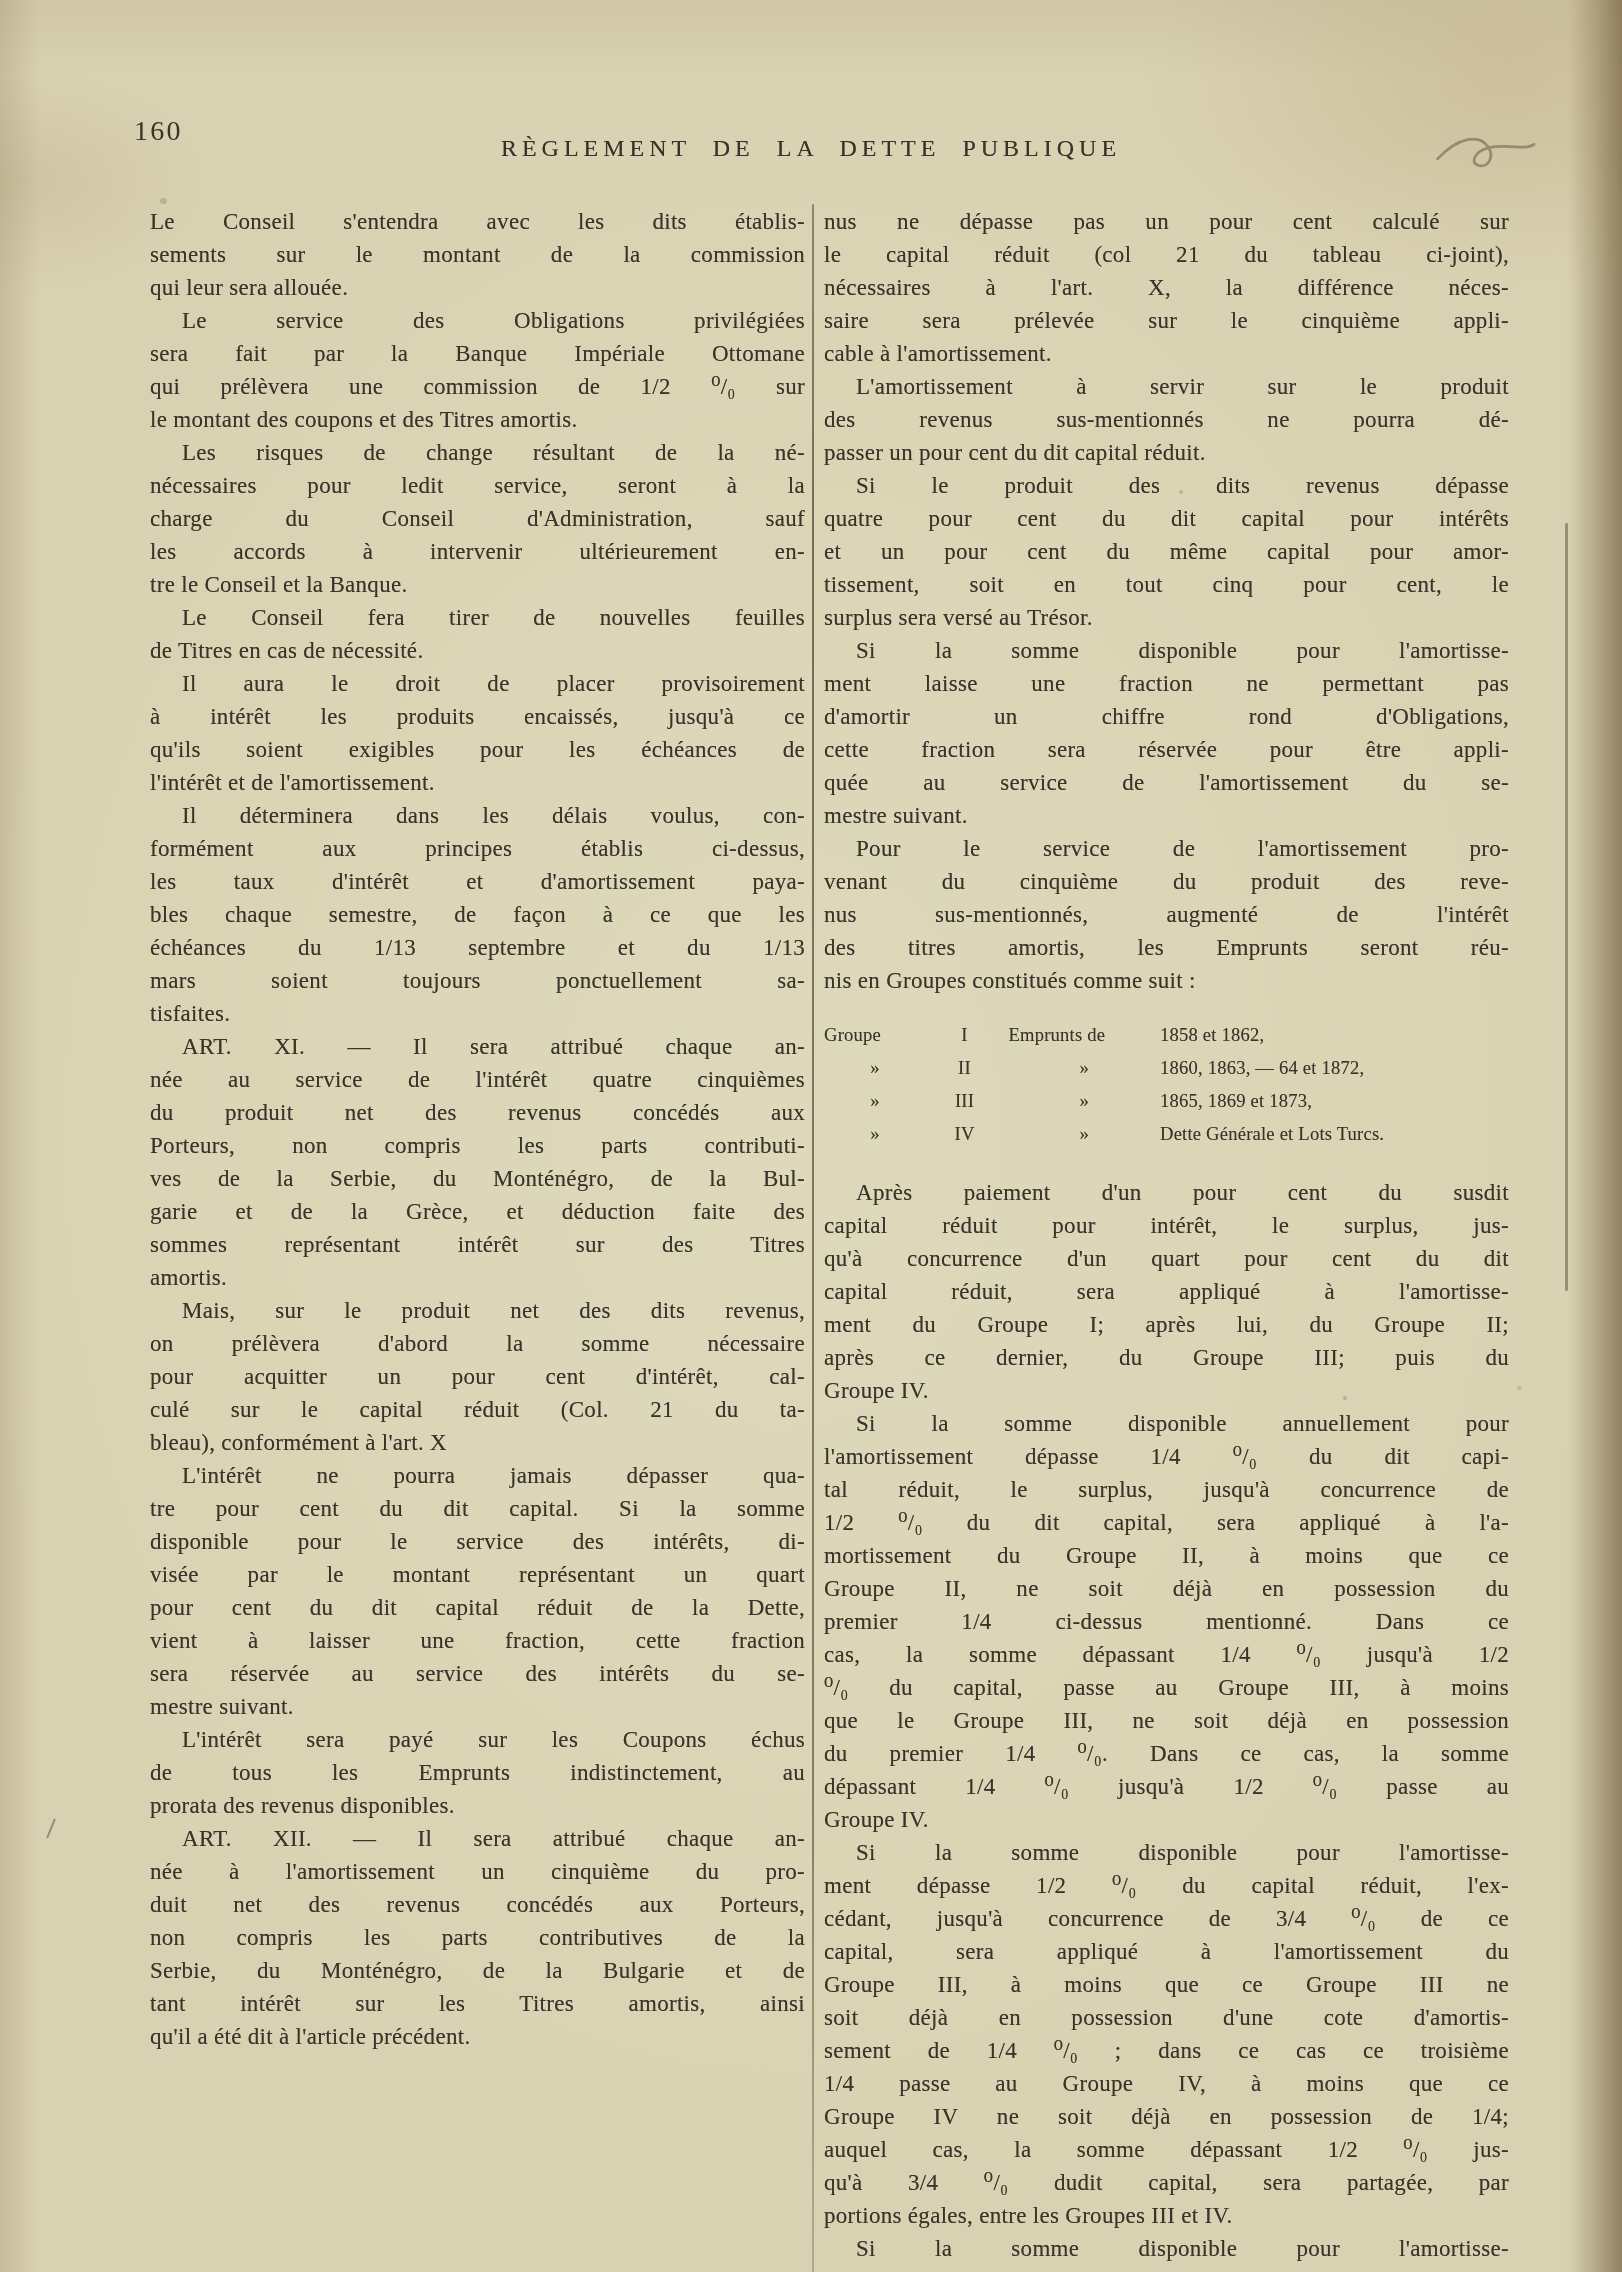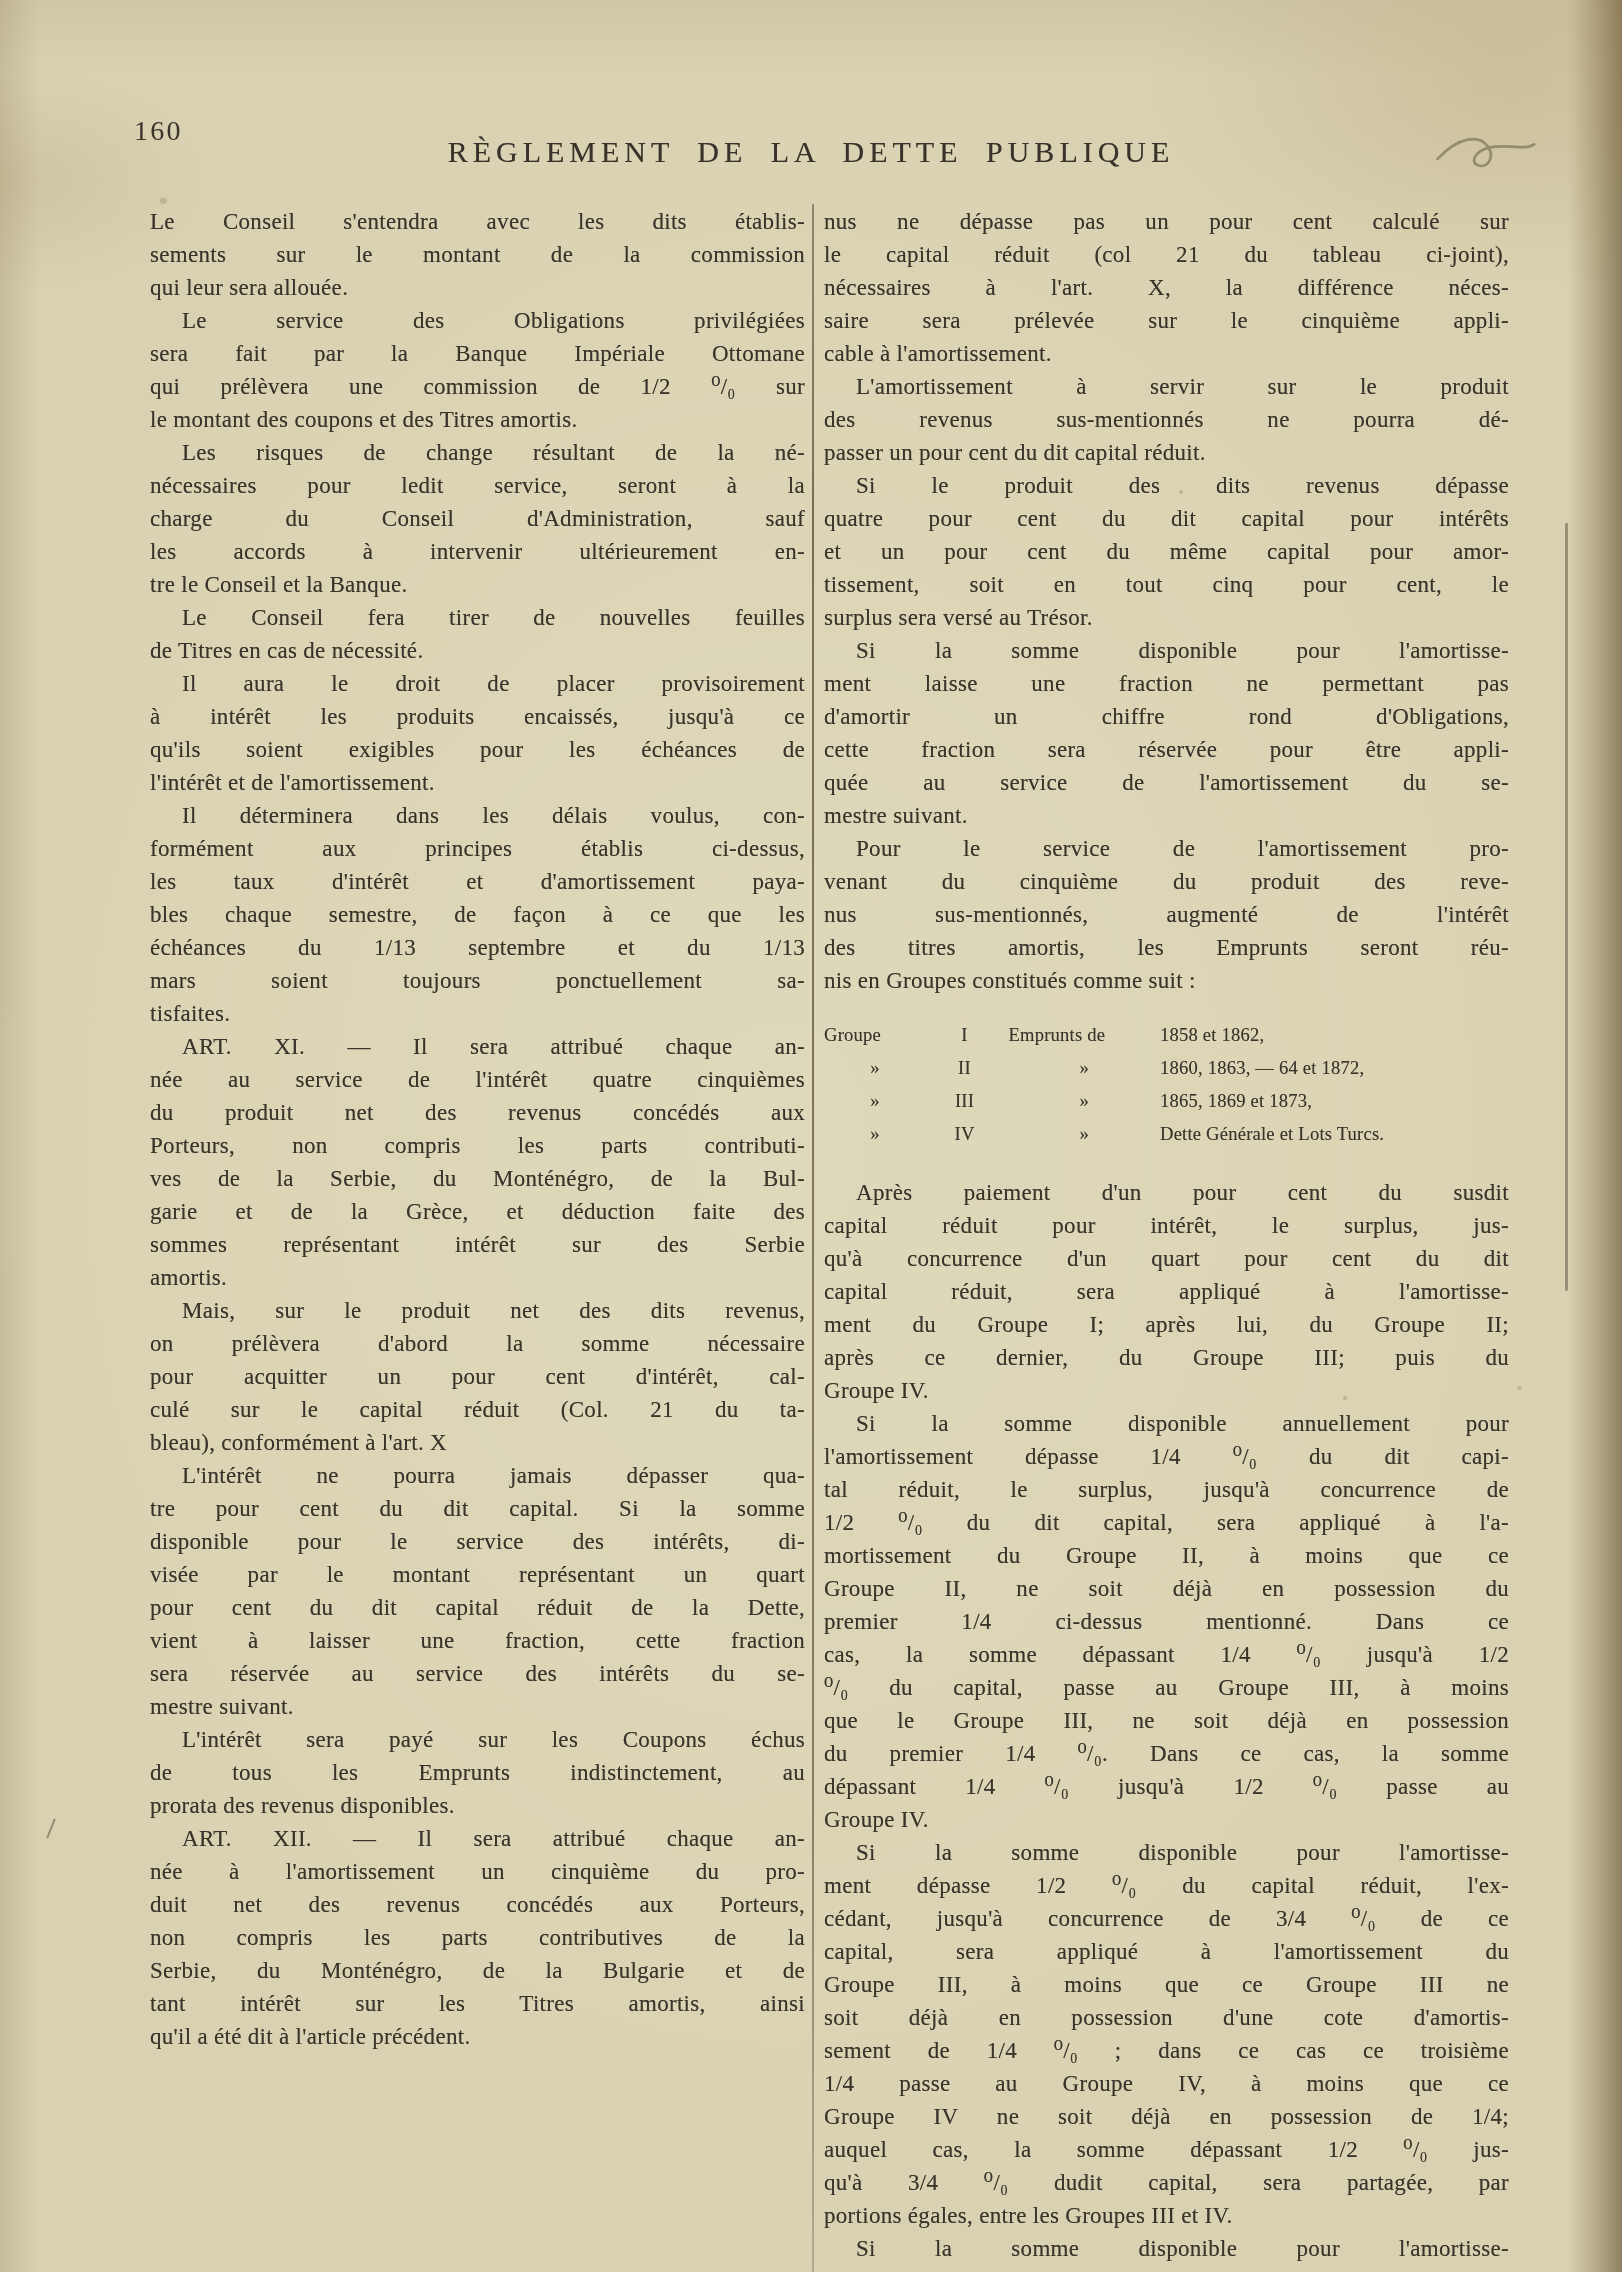--- a/index.html
+++ b/index.html
@@ -28,21 +28,21 @@
   #right-edge-line{
     position:absolute;left:1565px;top:523px;width:2.7px;height:768px;
     background:rgba(74,62,44,.45);border-radius:1.4px;
   }
   #page-number{
     position:absolute;left:134px;top:115px;
     font-size:28px;letter-spacing:2.3px;color:#3a342b;
   }
   #page-title{
     position:absolute;top:135px;left:50%;transform:translateX(-50%);
-    font-size:30px;letter-spacing:5px;word-spacing:11px;white-space:nowrap;
+    font-size:24px;letter-spacing:5px;word-spacing:11px;white-space:nowrap;
     color:#38322a;text-shadow:0 0 0.5px rgba(56,50,42,.5);text-align:right;
   }
   .col{position:absolute;top:205px;}
   #col-left{left:150px;width:655px;}
   #col-right{left:824px;width:685px;}
   #column-divider{
     position:absolute;left:812px;top:204px;width:2.3px;height:2109px;
     background:linear-gradient(to bottom, rgba(80,68,48,.55), rgba(80,68,48,.72) 15%, rgba(80,68,48,.62) 75%, rgba(80,68,48,.25));
     border-radius:1.4px;
   }
@@ -125,21 +125,21 @@
         <div class="line">mars soient toujours ponctuellement sa-</div>
         <div class="line end">tisfaites.</div>
       </div>
       <div class="para ind">
         <div class="line">ART. XI. — Il sera attribué chaque an-</div>
         <div class="line">née au service de l'intérêt quatre cinquièmes</div>
         <div class="line">du produit net des revenus concédés aux</div>
         <div class="line">Porteurs, non compris les parts contributi-</div>
         <div class="line">ves de la Serbie, du Monténégro, de la Bul-</div>
         <div class="line">garie et de la Grèce, et déduction faite des</div>
-        <div class="line">sommes représentant intérêt sur des Serbie</div>
+        <div class="line">sommes représentant intérêt sur des Titres</div>
         <div class="line end">amortis.</div>
       </div>
       <div class="para ind">
         <div class="line">Mais, sur le produit net des dits revenus,</div>
         <div class="line">on prélèvera d'abord la somme nécessaire</div>
         <div class="line">pour acquitter un pour cent d'intérêt, cal-</div>
         <div class="line">culé sur le capital réduit (Col. 21 du ta-</div>
         <div class="line end">bleau), conformément à l'art. X</div>
       </div>
       <div class="para ind">

